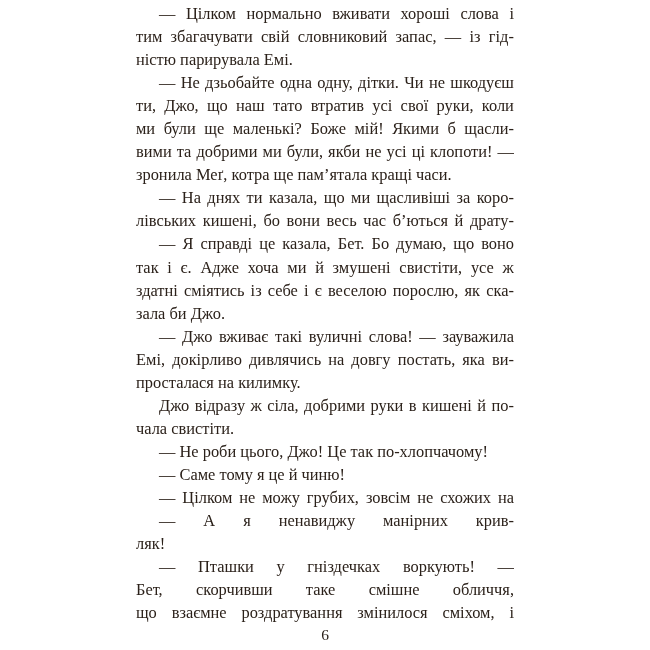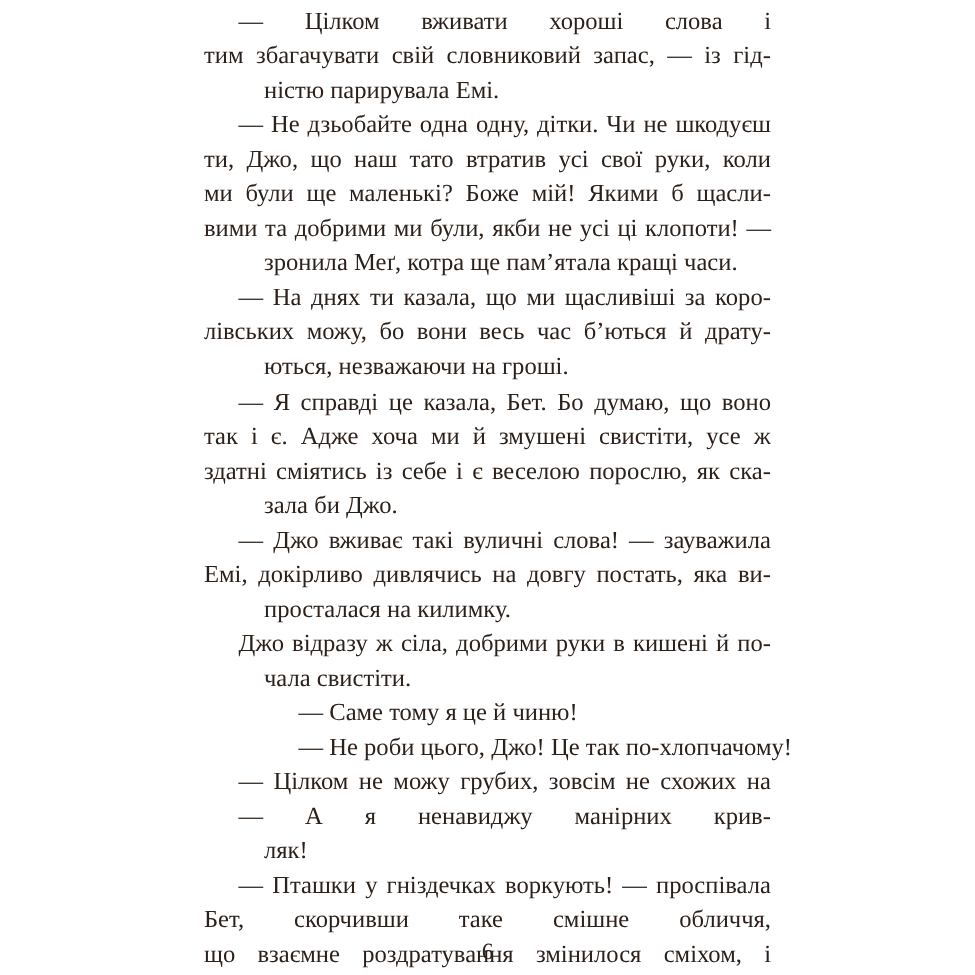--- a/index.html
+++ b/index.html
@@ -48,21 +48,20 @@
   }
   .line.j.ind > .lead {
     margin-left: 23px;
   }
   .line .w {
     white-space: pre;
   }
   
   .line.flush {
     display: block;
-    margin-left: 40px;
   }
   .line.flush.ind {
     padding-left: 23px;
   }
   .folio {
     position: absolute;
     left: 0;
     top: 626px;
     width: 650px;
     text-align: center;
@@ -74,20 +73,21 @@
 </style>
 </head>
 <body>
 
 <div class="page">
 
   <div class="text-block" id="text-block">
       <div class="line j ind">
         <span class="w lead">—</span>
         <span class="w">Цілком</span>
+        <span class="w">нормально</span>
         <span class="w">вживати</span>
         <span class="w">хороші</span>
         <span class="w">слова</span>
         <span class="w">і</span>
       </div>
       <div class="line j">
         <span class="w lead">тим</span>
         <span class="w">збагачувати</span>
         <span class="w">свій</span>
         <span class="w">словниковий</span>
@@ -152,30 +152,29 @@
         <span class="w">ти</span>
         <span class="w">казала,</span>
         <span class="w">що</span>
         <span class="w">ми</span>
         <span class="w">щасливіші</span>
         <span class="w">за</span>
         <span class="w">коро-</span>
       </div>
       <div class="line j">
         <span class="w lead">лівських</span>
-        <span class="w">можу,</span>
+        <span class="w">кишені,</span>
         <span class="w">бо</span>
         <span class="w">вони</span>
         <span class="w">весь</span>
         <span class="w">час</span>
         <span class="w">б’ються</span>
         <span class="w">й</span>
         <span class="w">драту-</span>
       </div>
-      <div class="line flush">ються, незважаючи на гроші.</div>
       <div class="line j ind">
         <span class="w lead">—</span>
         <span class="w">Я</span>
         <span class="w">справді</span>
         <span class="w">це</span>
         <span class="w">казала,</span>
         <span class="w">Бет.</span>
         <span class="w">Бо</span>
         <span class="w">думаю,</span>
         <span class="w">що</span>
@@ -234,22 +233,22 @@
         <span class="w">ж</span>
         <span class="w">сіла,</span>
         <span class="w">добрими</span>
         <span class="w">руки</span>
         <span class="w">в</span>
         <span class="w">кишені</span>
         <span class="w">й</span>
         <span class="w">по-</span>
       </div>
       <div class="line flush">чала свистіти.</div>
+      <div class="line flush ind">— Не роби цього, Джо! Це так по-хлопчачому!</div>
       <div class="line flush ind">— Саме тому я це й чиню!</div>
-      <div class="line flush ind">— Не роби цього, Джо! Це так по-хлопчачому!</div>
       <div class="line j ind">
         <span class="w lead">—</span>
         <span class="w">Цілком</span>
         <span class="w">не</span>
         <span class="w">можу</span>
         <span class="w">грубих,</span>
         <span class="w">зовсім</span>
         <span class="w">не</span>
         <span class="w">схожих</span>
         <span class="w">на</span>
@@ -263,21 +262,20 @@
         <span class="w">крив-</span>
       </div>
       <div class="line flush">ляк!</div>
       <div class="line j ind">
         <span class="w lead">—</span>
         <span class="w">Пташки</span>
         <span class="w">у</span>
         <span class="w">гніздечках</span>
         <span class="w">воркують!</span>
         <span class="w">—</span>
-        <span class="w">проспівала</span>
       </div>
       <div class="line j">
         <span class="w">Бет,</span>
         <span class="w">скорчивши</span>
         <span class="w">таке</span>
         <span class="w">смішне</span>
         <span class="w">обличчя,</span>
       </div>
       <div class="line j">
         <span class="w lead">що</span>

